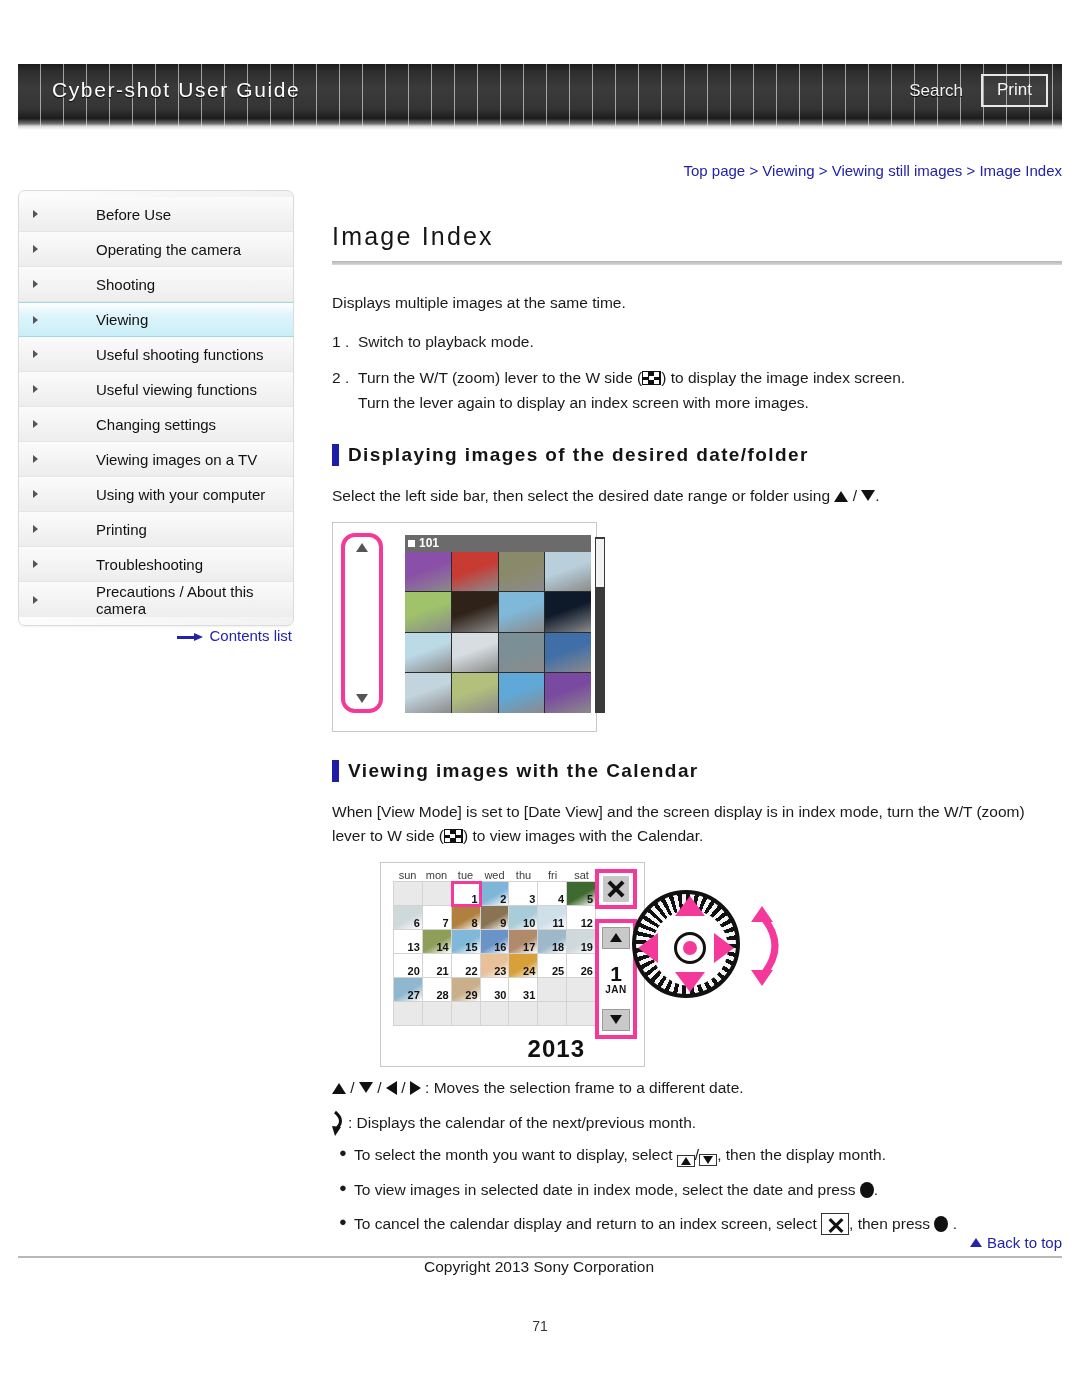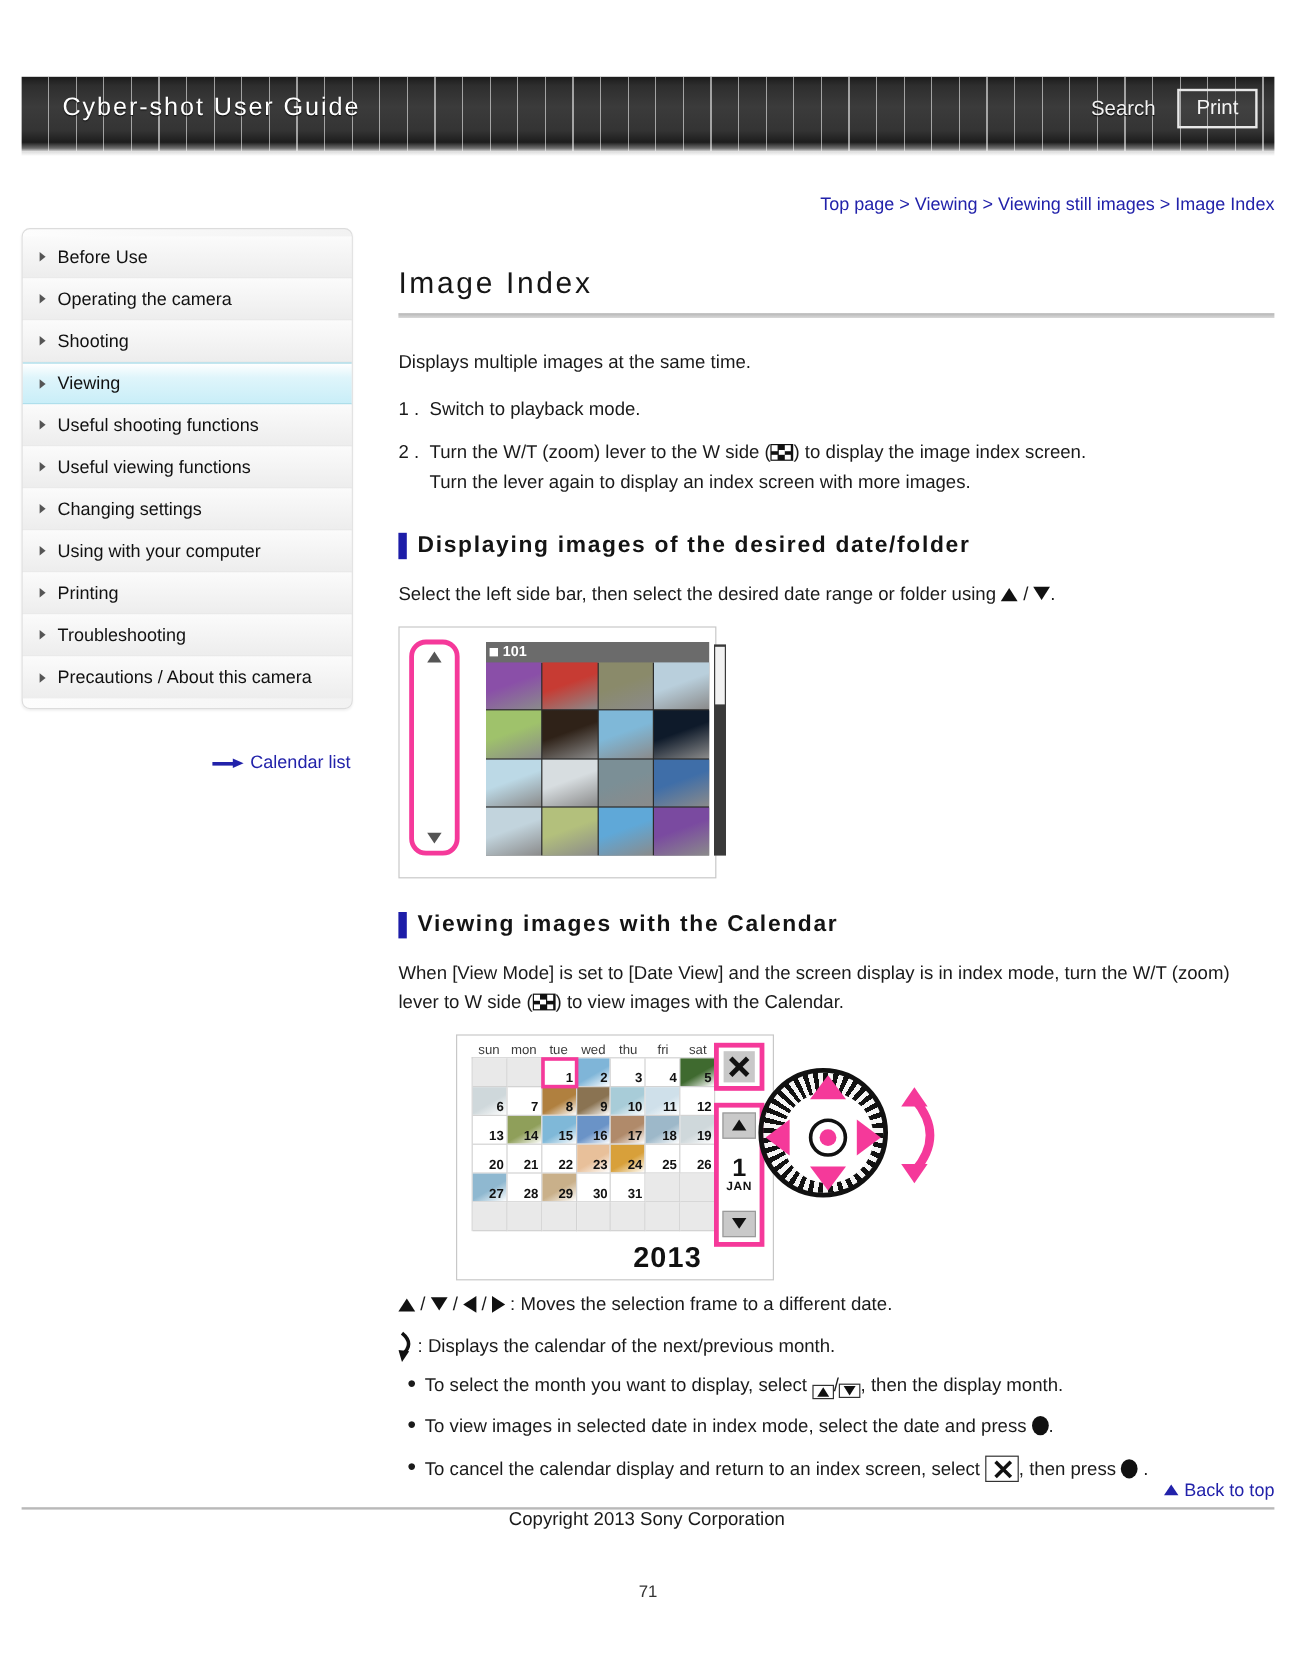--- a/index.html
+++ b/index.html
@@ -55,20 +55,21 @@
     background:linear-gradient(to right,#fdfdfd,#f2f2f2);
     border:1px solid #dcdcdc; border-radius:7px;
     box-shadow:0 1px 2px rgba(0,0,0,0.06);
     padding:6px 0 8px 0;
   }
   .nav-item {
     height:35px; display:flex; align-items:center;
     padding-left:14px; font-size:15px; color:#111;
     border-bottom:1px solid #e6e6e6; cursor:pointer;
     background:linear-gradient(to bottom,#fbfbfb 0%, #f4f4f4 50%, #ededed 100%);
+    gap:48px;
   }
   .nav-item:last-child { border-bottom:none; }
   .nav-item.active {
     background:linear-gradient(to bottom,#ffffff 0%, #dff5fb 35%, #c9eef8 100%);
     border-top:1px solid #9fd9e8; border-bottom:1px solid #9fd9e8;
   }
   .nav-arrow {
     width:0;height:0;border-left:5px solid #555;
     border-top:4px solid transparent;border-bottom:4px solid transparent;
     margin-right:10px; flex:none;
@@ -276,38 +277,42 @@
   <div class="nav-item">
       <span class="nav-arrow"></span>
       <span>Useful viewing functions</span>
     </div>
   <div class="nav-item">
       <span class="nav-arrow"></span>
       <span>Changing settings</span>
     </div>
   <div class="nav-item">
       <span class="nav-arrow"></span>
+      <span>Viewing images on a TV</span>
+    </div>
+  <div class="nav-item">
+      <span class="nav-arrow"></span>
       <span>Using with your computer</span>
     </div>
   <div class="nav-item">
       <span class="nav-arrow"></span>
       <span>Printing</span>
     </div>
   <div class="nav-item">
       <span class="nav-arrow"></span>
       <span>Troubleshooting</span>
     </div>
   <div class="nav-item">
       <span class="nav-arrow"></span>
       <span>Precautions / About this camera</span>
     </div>
 </nav>
 
 <div class="contents-list">
-  <span class="arrow-right-icon"></span><span>Calendar list</span>
+  <span class="arrow-right-icon"></span><span>Contents list</span>
 </div>
 
 <main class="main">
 
   <h1 class="page-title">Image Index</h1>
   <div class="title-rule"></div>
 
   <p class="para">Displays multiple images at the same time.</p>
 
   <ol class="steps">

